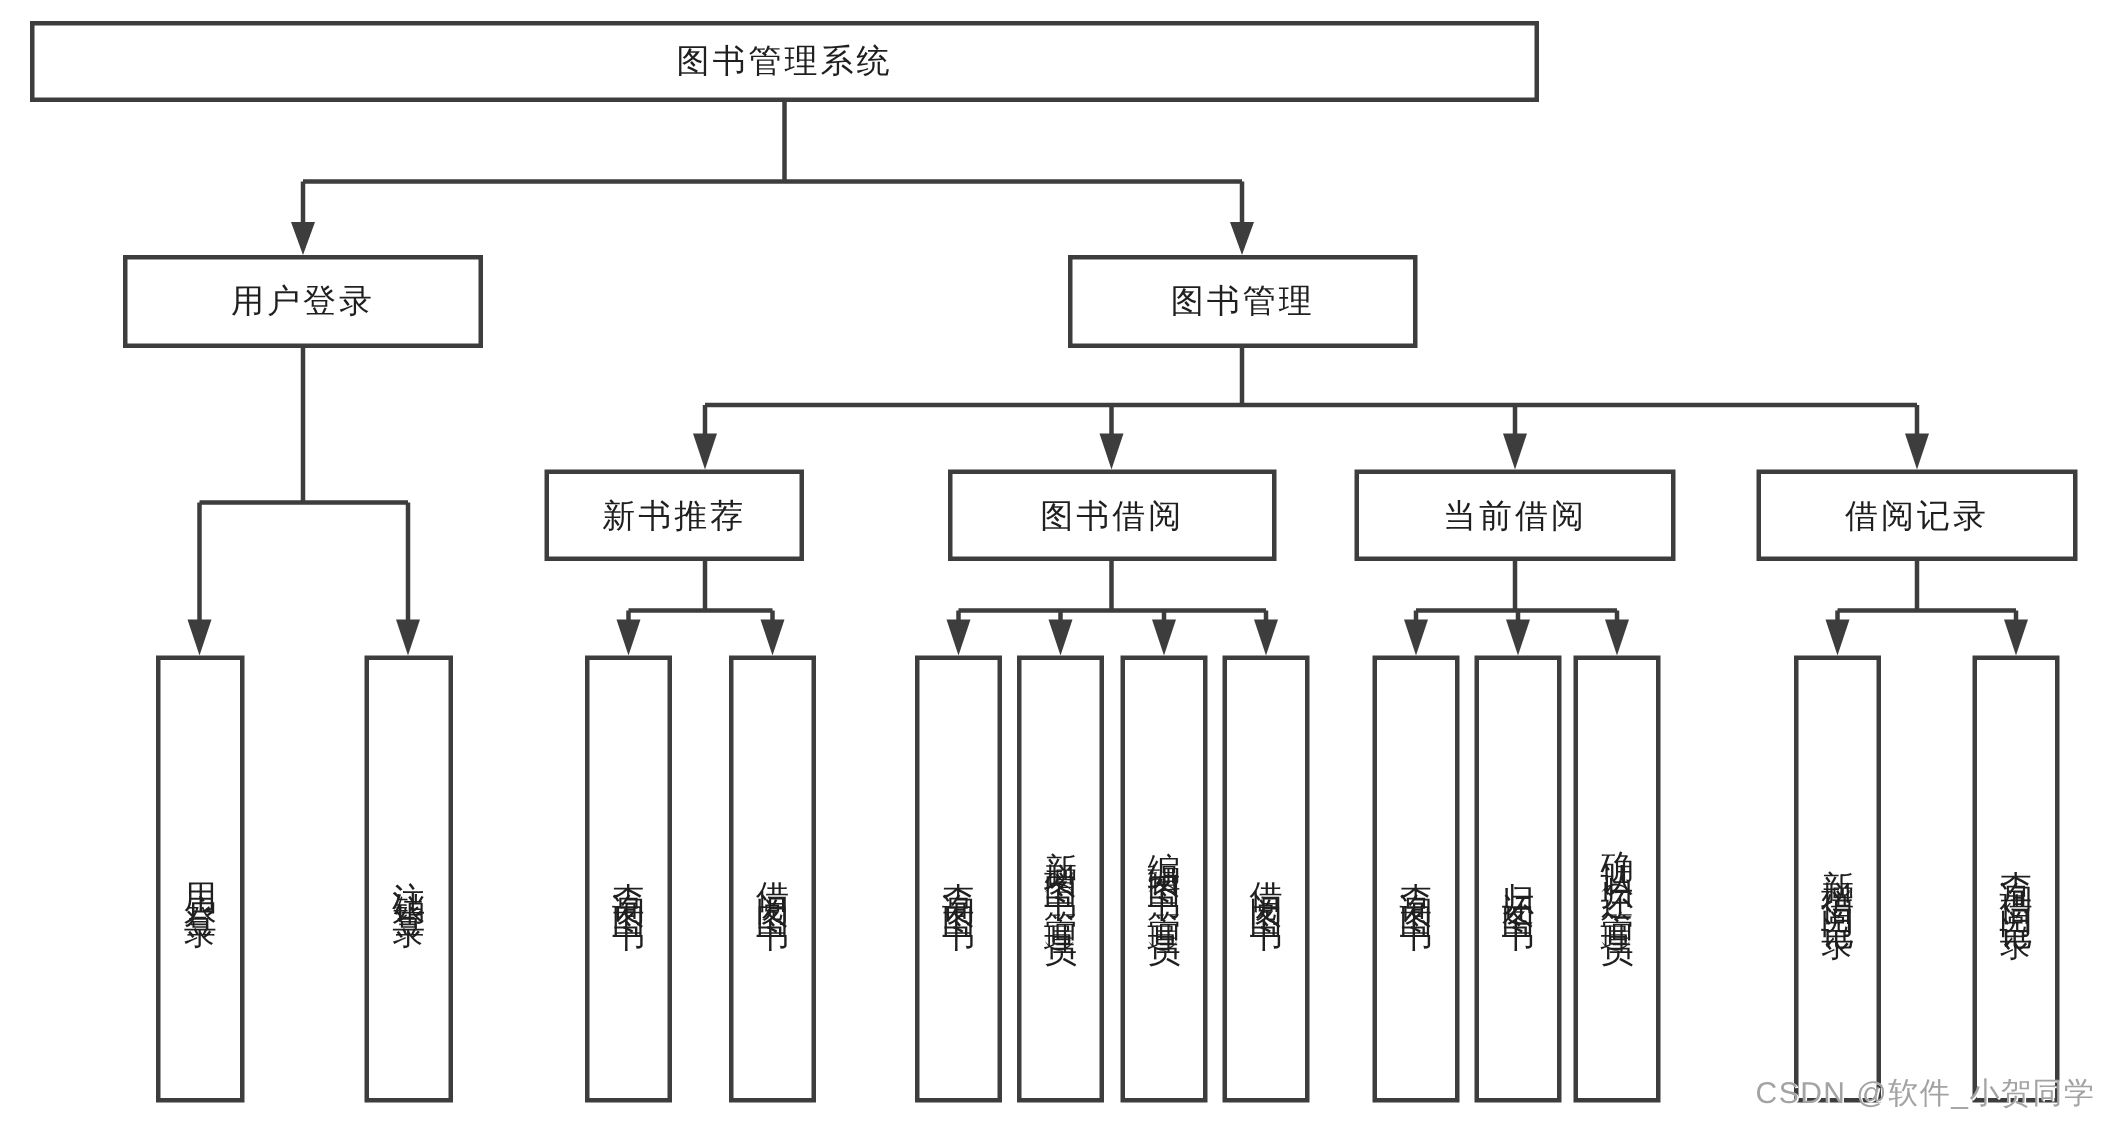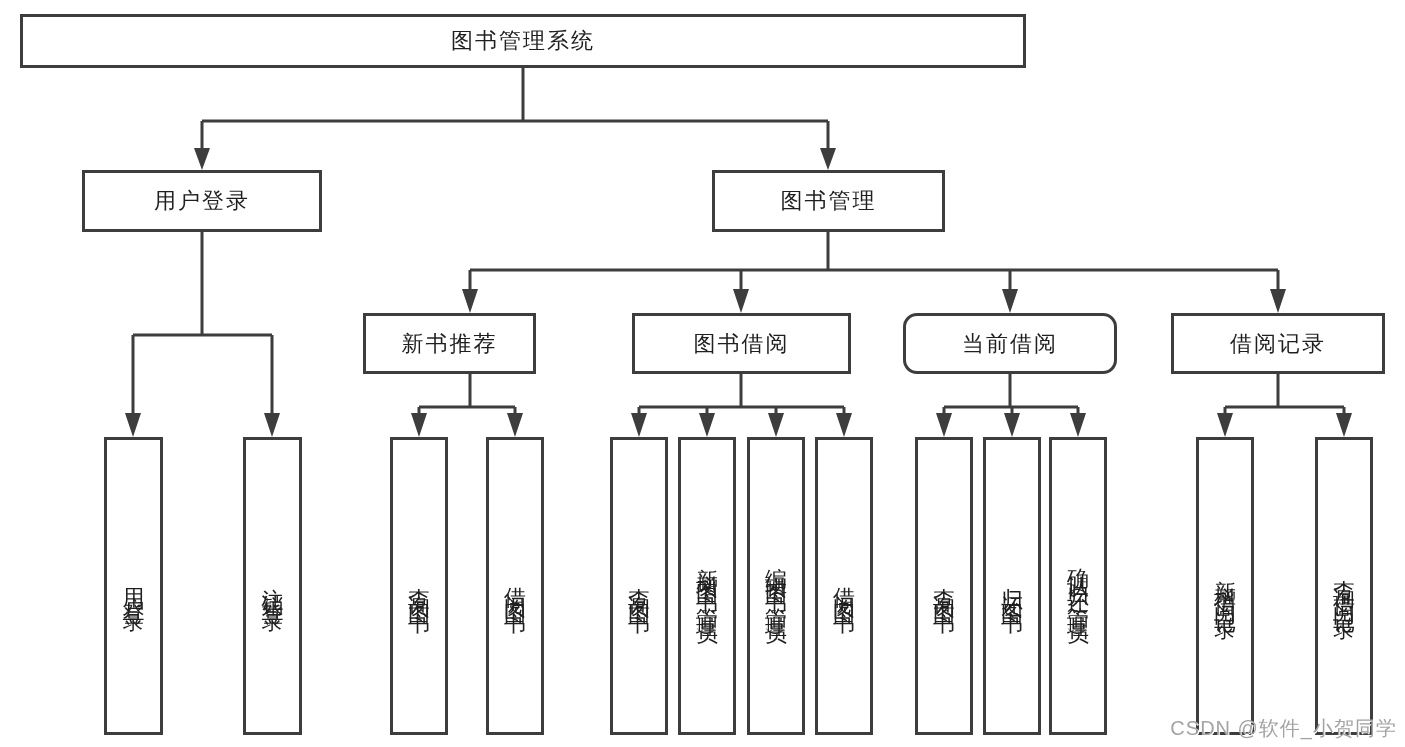--- a/index.html
+++ b/index.html
@@ -125,21 +125,21 @@
     <polygon points="1336,413 1352,413 1344,437"></polygon>
   </svg>
 
   <div class="hbox" style="left:20px; top:14px; width:1006px; height:54px;">图书管理系统</div>
 
   <div class="hbox" style="left:82px; top:170px; width:240px; height:62px;">用户登录</div>
   <div class="hbox" style="left:712px; top:170px; width:233px; height:62px;">图书管理</div>
 
   <div class="hbox" style="left:363px; top:313px; width:173px; height:61px;">新书推荐</div>
   <div class="hbox" style="left:632px; top:313px; width:219px; height:61px;">图书借阅</div>
-  <div class="hbox" style="left:903px; top:313px; width:214px; height:61px;border-radius:14px;">当前借阅</div>
+  <div class="hbox" style="left:903px; top:313px; width:214px; height:61px;">当前借阅</div>
   <div class="hbox" style="left:1171px; top:313px; width:214px; height:61px;">借阅记录</div>
 
   <div class="vbox" style="left:104px; top:437px; width:59px; height:298px;">用户登录</div>
   <div class="vbox" style="left:243px; top:437px; width:59px; height:298px;">注销登录</div>
 
   <div class="vbox" style="left:390px; top:437px; width:58px; height:298px;">查询图书</div>
   <div class="vbox" style="left:486px; top:437px; width:58px; height:298px;">借阅图书</div>
 
   <div class="vbox" style="left:610px; top:437px; width:58px; height:298px;">查询图书</div>
   <div class="vbox" style="left:678px; top:437px; width:58px; height:298px;">新增图书（管理员）</div>

